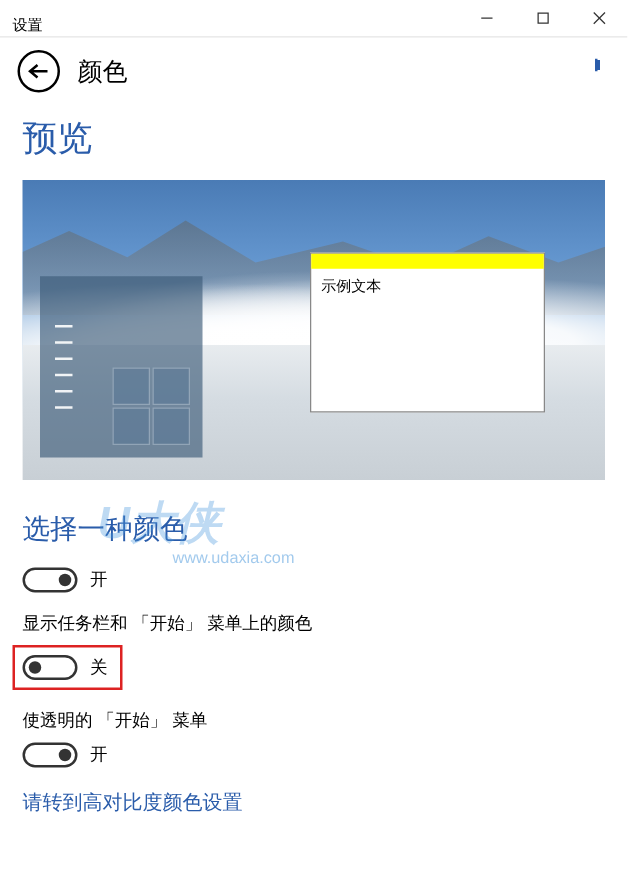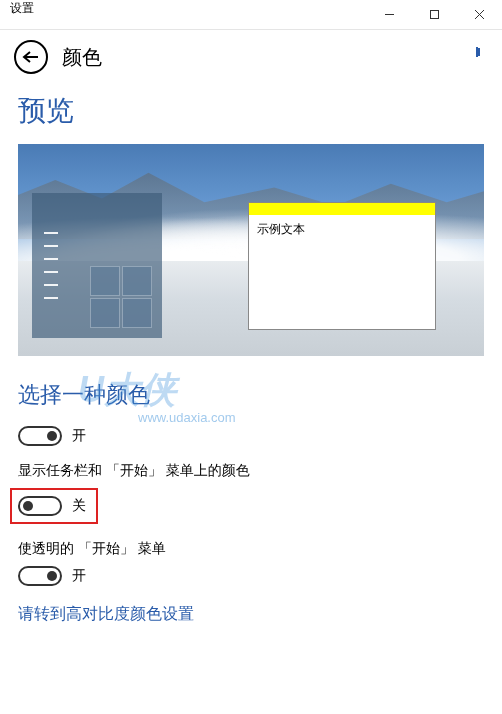--- a/index.html
+++ b/index.html
@@ -8,21 +8,21 @@
     background: #fff;
     width: 502px;
     height: 714px;
     overflow: hidden;
     font-size: 13px;
     color: #000;
   }
   .titlebar {
     height: 30px;
     display: flex;
-    align-items: flex-start;
+    align-items: flex-end;
     background: #fff;
     border-bottom: 1px solid #e5e5e5;
   }
   .titlebar-title {
     padding-left: 10px;
     font-size: 12px;
     flex: 1;
   }
   .win-controls {
     display: flex;
@@ -68,21 +68,21 @@
     padding: 8px 18px 0 18px;
   }
   .section-title {
     font-size: 28px;
     color: #2a5caa;
     margin: 4px 0 14px 0;
     font-weight: 400;
   }
   .preview-box {
     width: 100%;
-    height: 212px;
+    height: 240px;
     position: relative;
     overflow: hidden;
     background: linear-gradient(to bottom, #4a7bb5 0%, #6b9ed6 35%, #c8d9e8 60%, #e8ecef 80%, #f0f0f0 100%);
     font-family: Liberation Serif, serif;
   }
   .mountain-far {
     position: absolute;
     bottom: 55%;
     left: 0;
     width: 100%;

